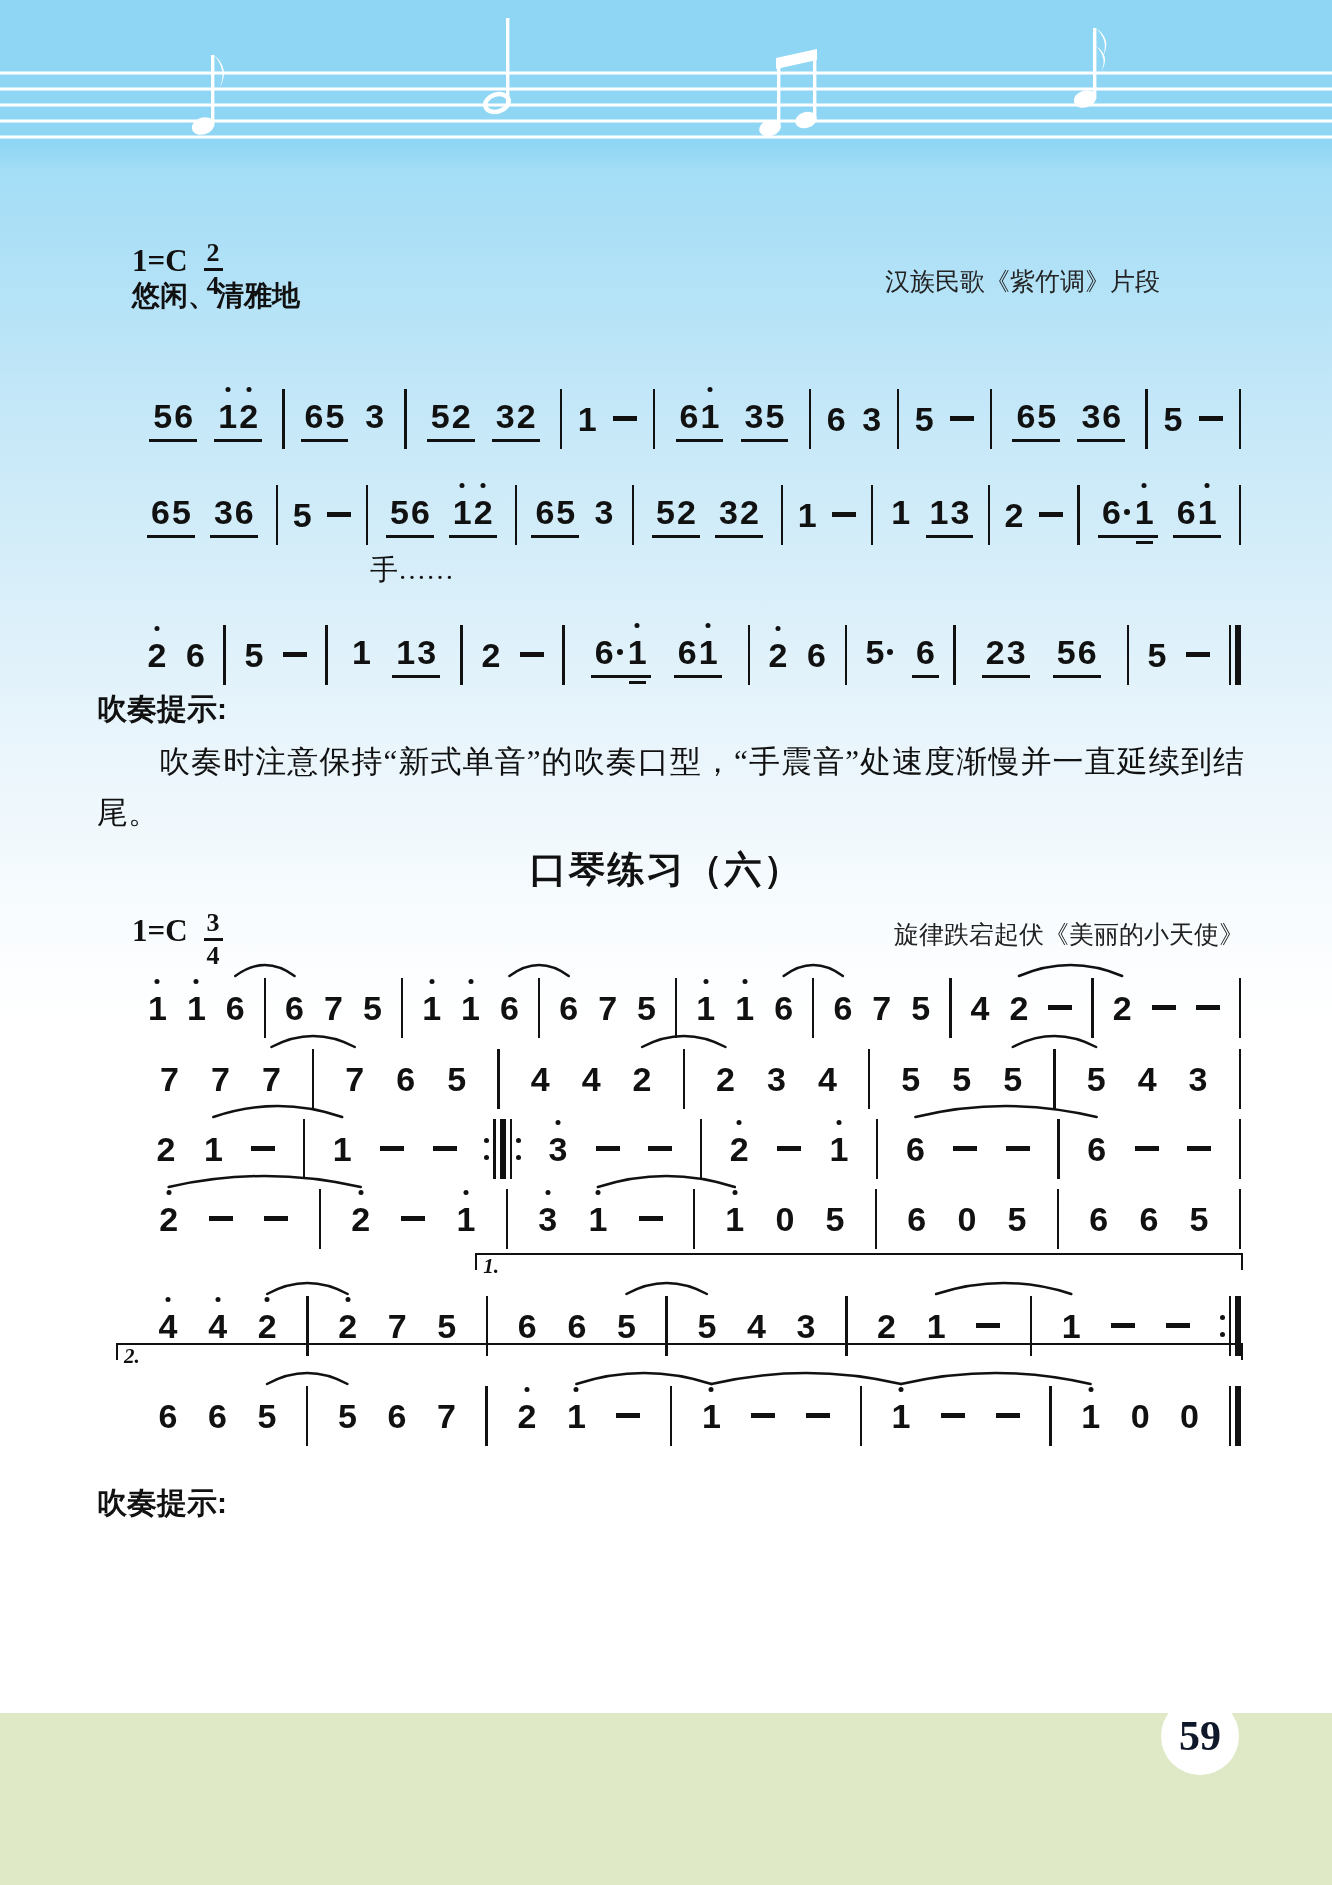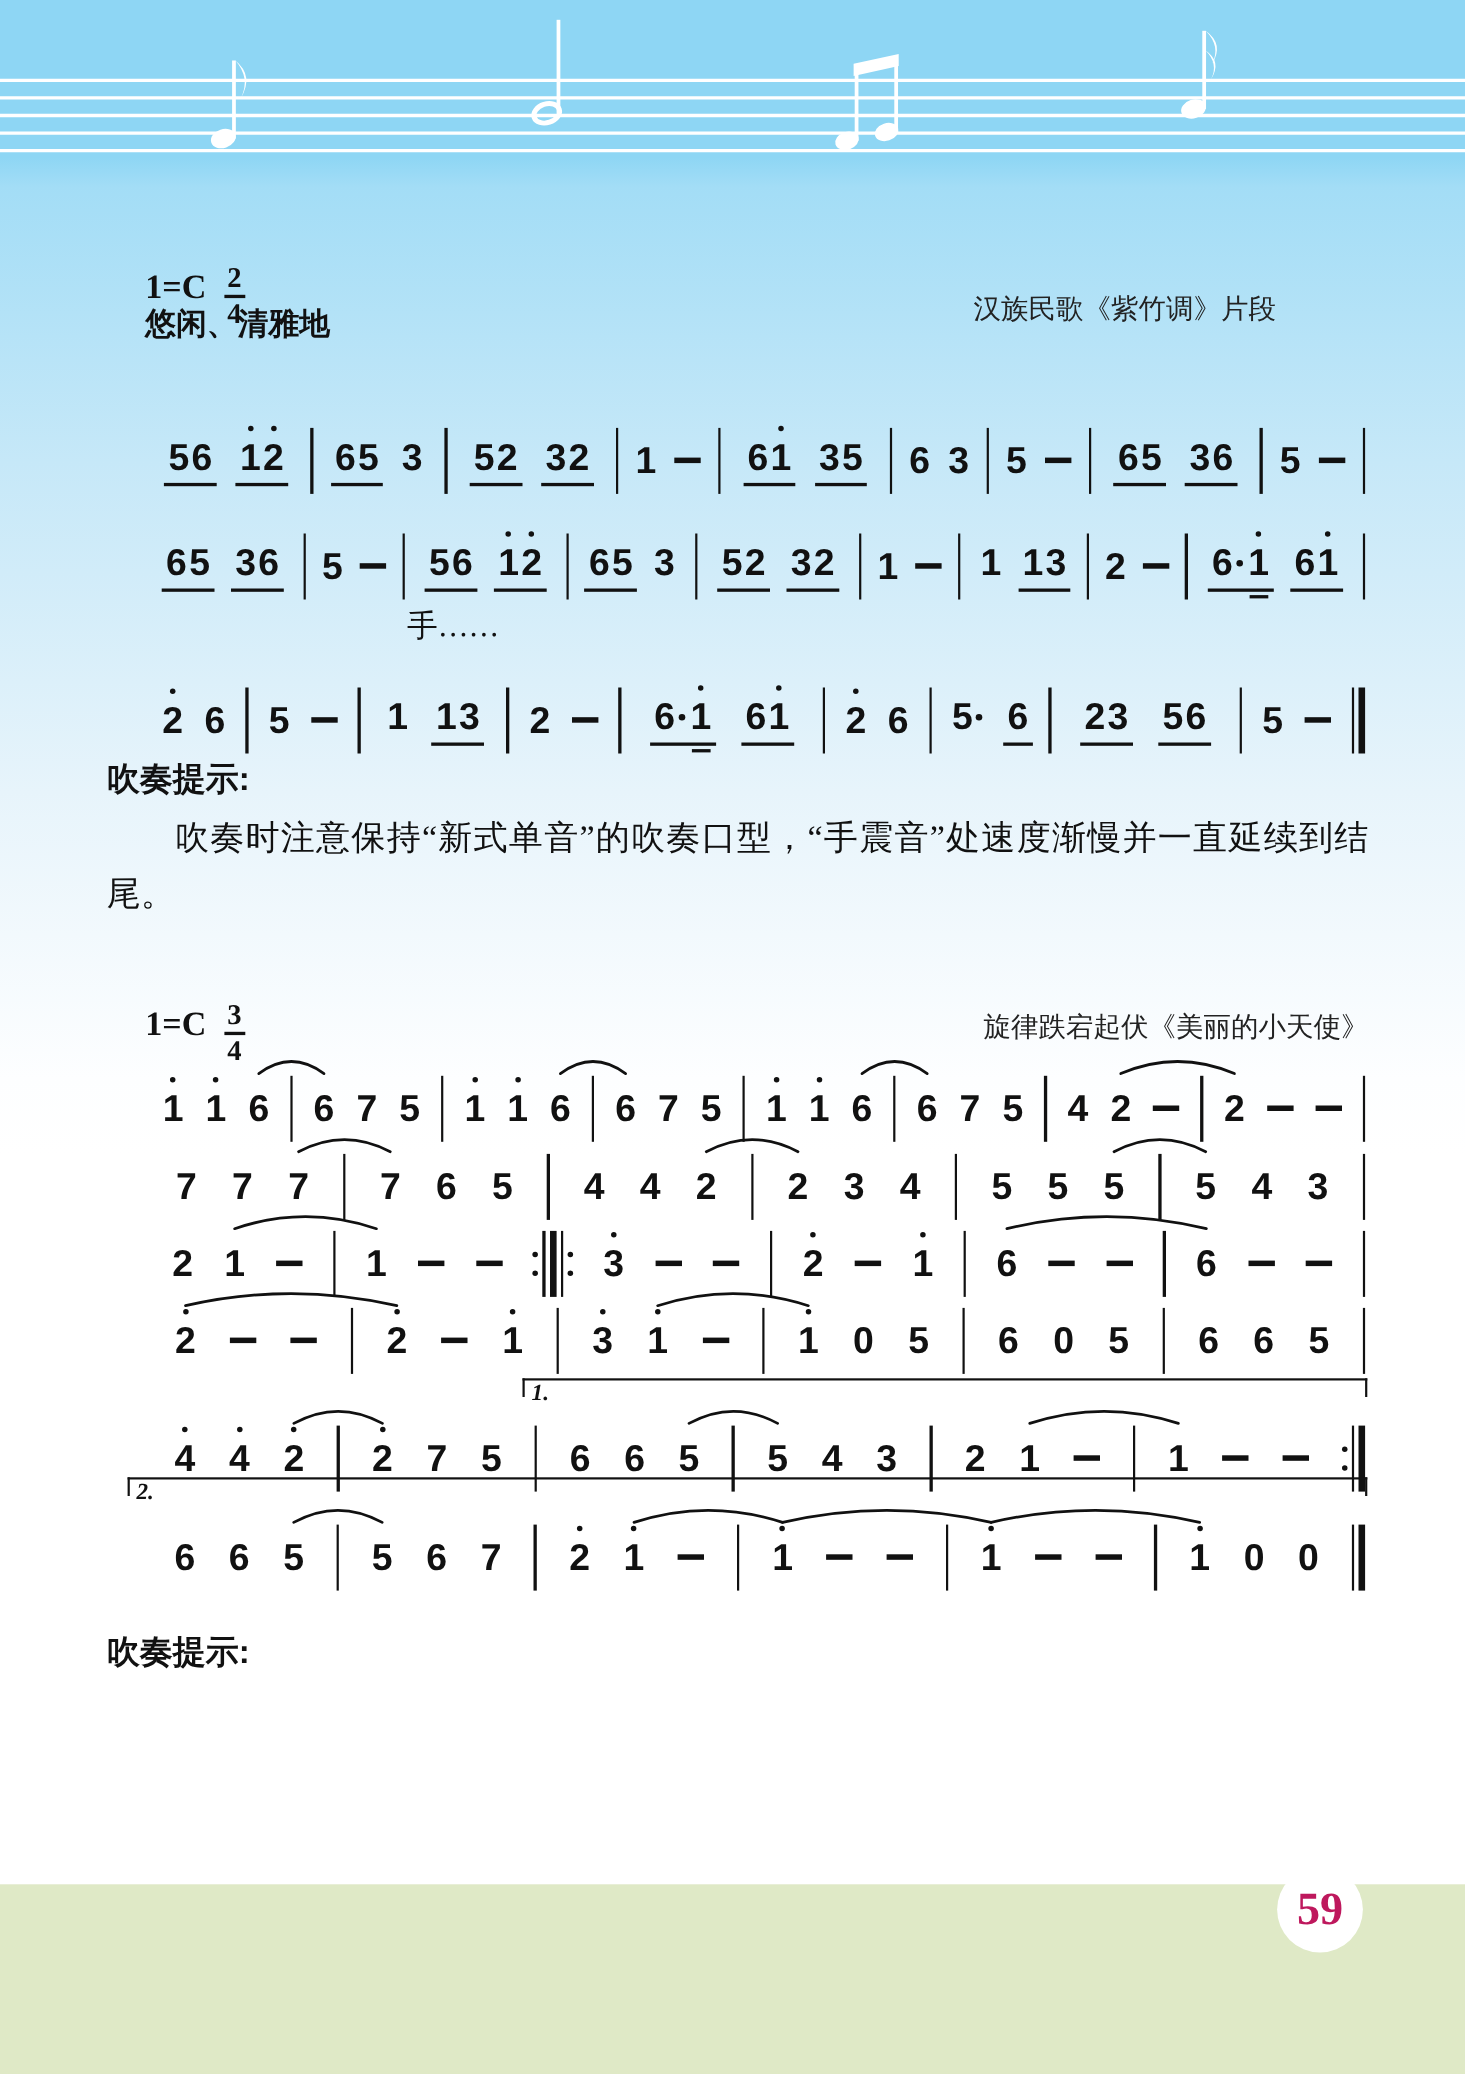--- a/index.html
+++ b/index.html
@@ -51,21 +51,21 @@
   .bl{width:2.4px;height:60px;background:#111;}
   .bl.thick{width:6px;}
   .rdots{display:flex;flex-direction:column;justify-content:center;gap:12px;height:60px;}
   .rdots i{width:5px;height:5px;border-radius:50%;background:#111;display:block;}
   .ties{position:absolute;left:0;top:-52px;overflow:visible;pointer-events:none;}
   .volta{position:absolute;top:-40px;height:15px;border-top:2.6px solid #111;border-left:2.6px solid #111;border-right:2.6px solid #111;}
   .volta-label{position:absolute;left:6px;top:0px;font:italic 700 21px/22px "Liberation Serif",serif;}
   
   .greenband{position:absolute;left:0;top:1713px;width:1332px;height:172px;background:#dfe9c6;}
   .pagenum{position:absolute;left:1161px;top:1697px;width:78px;height:78px;border-radius:50%;background:#ffffff;
-    display:flex;align-items:center;justify-content:center;font:700 42px/42px "Liberation Serif",serif;color:#be185d;}
+    display:flex;align-items:center;justify-content:center;font:700 42px/42px "Liberation Serif",serif;color:#0f172a;}
 </style>
 </head>
 <body>
 
 <div class="page">
 
   <div class="staffband">
     <svg width="1332" height="143" viewBox="0 0 1332 143">
       <g stroke="#ffffff" stroke-width="3">
         <line x1="0" y1="73" x2="1332" y2="73"></line>
@@ -613,20 +613,21 @@
             <span class="bl"></span>
             <span class="bl thick"></span>
           </div>
         </div>
       </div>
     </div>
   <div class="lyric">手……</div>
   <div class="tiplabel" id="tiplabel5">吹奏提示:</div>
   <div class="tiptext" id="tiptext5">吹奏时注意保持“新式单音”的吹奏口型，“手震音”处速度渐慢并一直延续到结尾。</div>
 
+  <div class="title" id="title6">口琴练习（六）</div>
   <div class="keysig" id="key6">
     <span>1=C</span>
     <span class="meter">
       <span class="num">3</span>
       <span class="den">4</span>
     </span>
   </div>
   <div class="source" id="src6">旋律跌宕起伏《美丽的小天使》</div>
   <div class="notation" id="ex6">
       <div class="n-row">

